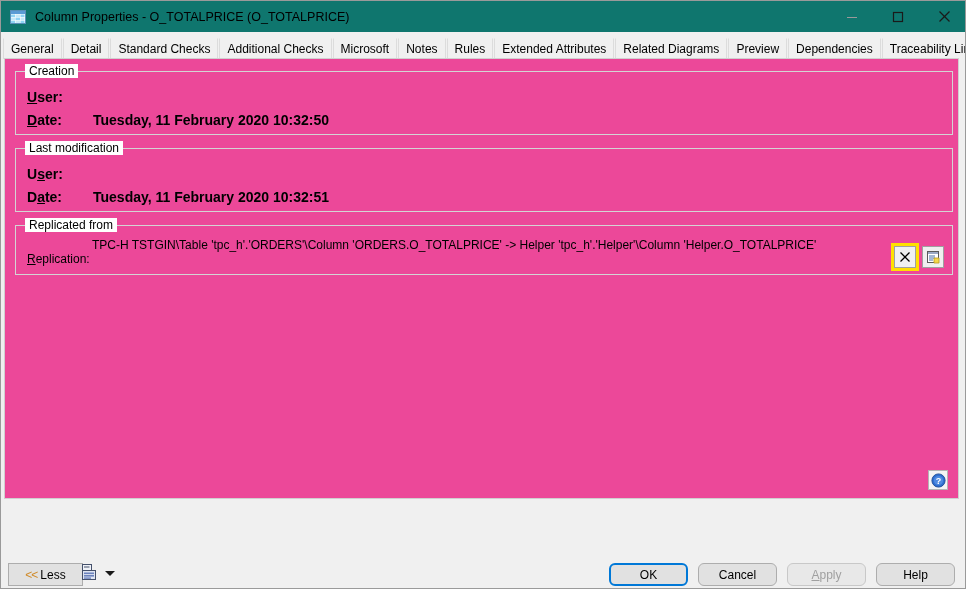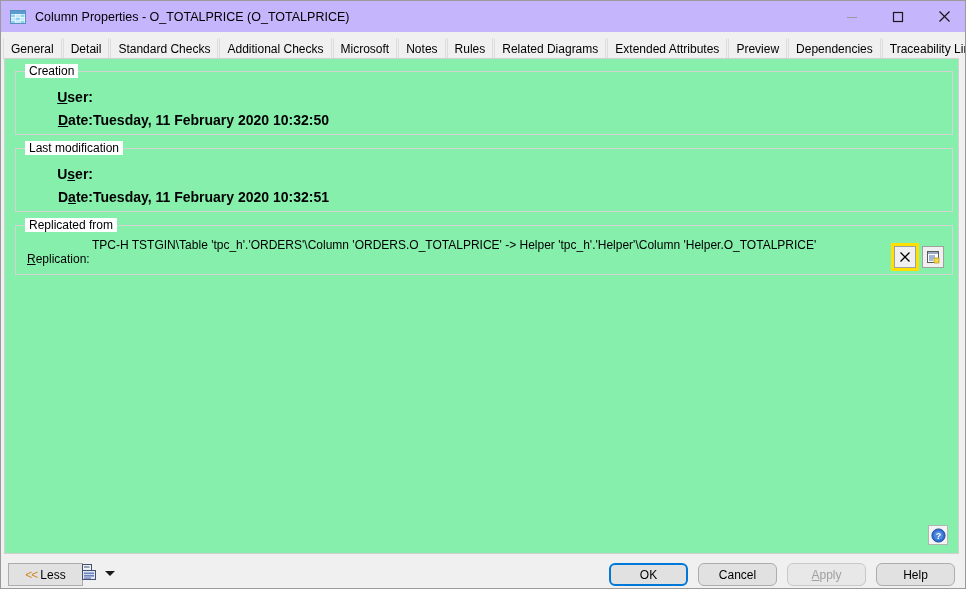--- a/index.html
+++ b/index.html
@@ -25,21 +25,21 @@
     box-sizing: border-box;
     overflow: hidden;
   }
 
   
   .titlebar {
     position: absolute;
     left: 0; top: 0;
     width: 966px;
     height: 31px;
-    background: #c4b5fd;
+    background: #0f766e;
     display: flex;
     align-items: center;
   }
   .title-icon {
     margin-left: 9px;
     width: 16px;
     height: 16px;
     position: relative;
     flex: 0 0 auto;
   }
@@ -91,26 +91,25 @@
     border-top: 1px solid #f0f0f0;
     box-sizing: border-box;
     white-space: nowrap;
   }
 
   
   .content {
     position: absolute;
     left: 3px; top: 57px;
     width: 955px;
-    height: 496px;
-    background: #86efac;
+    height: 441px;
+    background: #ec4899;
     border: 1px solid #d0d0d0;
     box-sizing: border-box;
     z-index: 1;
-    text-align: right;
   }
 
   
   .groupbox {
     position: absolute;
     border: 1px solid #d4d4d4;
     box-sizing: border-box;
     background: transparent;
   }
   .gb-legend {
@@ -306,22 +305,22 @@
   </div>
 
   <div class="tabstrip">
     <div class="tab">General</div>
     <div class="tab">Detail</div>
     <div class="tab">Standard Checks</div>
     <div class="tab">Additional Checks</div>
     <div class="tab">Microsoft</div>
     <div class="tab">Notes</div>
     <div class="tab">Rules</div>
+    <div class="tab">Extended Attributes</div>
     <div class="tab">Related Diagrams</div>
-    <div class="tab">Extended Attributes</div>
     <div class="tab">Preview</div>
     <div class="tab">Dependencies</div>
     <div class="tab">Traceability Links</div>
 
   </div>
 
   <div class="content">
 
     <div class="groupbox" style="left:10px; top:12px; width:938px; height:64px;">
       <span class="gb-legend">Creation</span>

